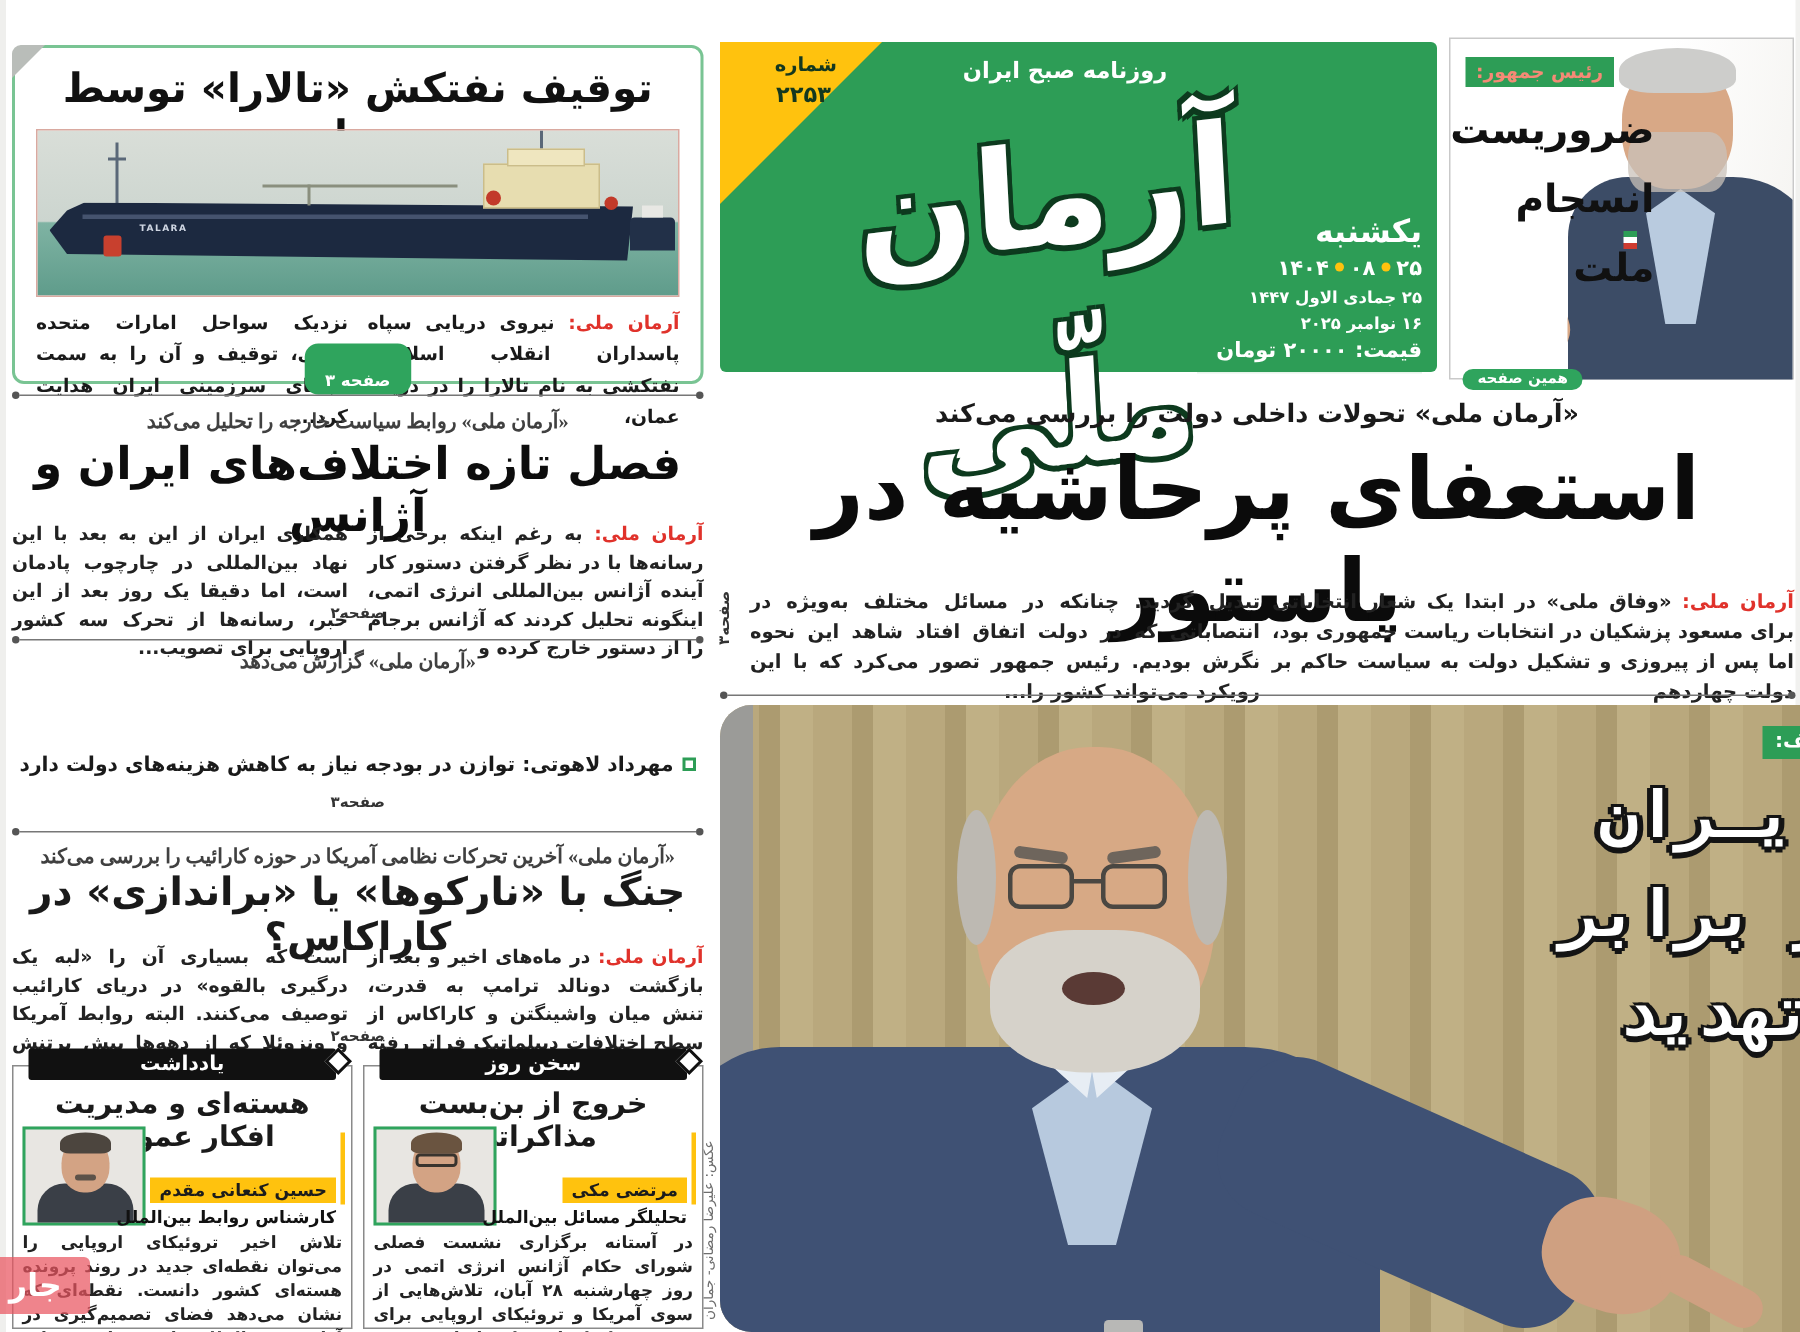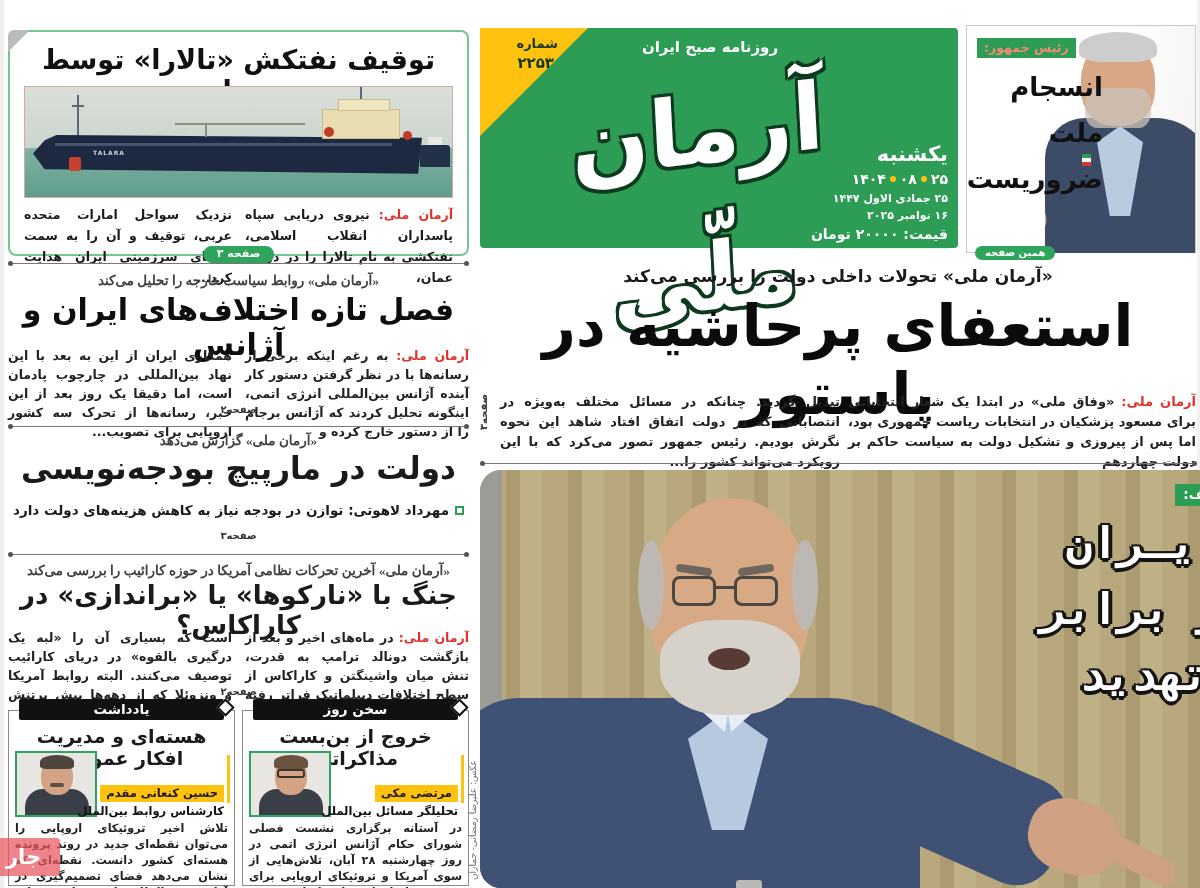--- a/index.html
+++ b/index.html
@@ -32,21 +32,21 @@
   .mast2{position:absolute;right:90px;top:0px;width:2px;height:24px;background:#5a6878;}
   .crane{position:absolute;left:150px;top:36px;width:130px;height:2px;background:#8a8f7e;}
   .crane:before{content:"";position:absolute;left:30px;top:0;width:2px;height:14px;background:#8a8f7e;}
   .redgear{position:absolute;right:118px;top:40px;width:10px;height:10px;background:#c23a2a;border-radius:50%;}
   .redgear2{position:absolute;right:40px;top:44px;width:9px;height:9px;background:#c23a2a;border-radius:50%;}
   .tug{position:absolute;right:2px;top:58px;width:30px;height:22px;background:#223048;border-radius:3px 3px 0 0;}
   .tug:before{content:"";position:absolute;top:-8px;left:8px;width:14px;height:8px;background:#e8e8e4;}
   .tanker-text{left:14px;top:172px;width:429px;height:44px;font-size:12.5px;line-height:21px;font-weight:bold;}
   .tanker-text .colR{position:absolute;right:0;width:208px;}
   .tanker-text .colL{position:absolute;left:0;width:208px;}
-  .page-pill{background:#2fa45d;color:#fff;border-radius:9px;font-size:11px;font-weight:bold;padding:1px 14px 3px;}
+  .page-pill{background:#2fa45d;color:#fff;border-radius:9px;font-size:11px;font-weight:bold;padding:18px 14px 3px;}
   .tanker-pill{left:50%;transform:translateX(-50%);bottom:-9px;}
 
   
   .masthead{left:480px;top:28px;width:478px;height:220px;background:#2d9d56;border-radius:4px;}
   .issue-tri{left:0;top:0;width:0;height:0;border-top:108px solid #ffc20e;border-right:108px solid transparent;}
   .issue-label{left:8px;top:8px;width:70px;color:#14381f;font-size:13px;font-weight:bold;transform:rotate(0deg);}
   .issue-num{left:4px;top:26px;width:70px;color:#14381f;font-size:15px;font-weight:bold;}
   .tagline{left:90px;top:10px;width:280px;color:#fff;font-size:15px;font-weight:bold;text-align:center;}
   .logo{left:6px;top:30px;width:430px;text-align:center;color:#fff;font-size:92px;font-weight:bold;
     transform:rotate(-7deg) skewX(-4deg);letter-spacing:-4px;line-height:1.6;
@@ -205,22 +205,22 @@
       <div class="prez-suit"></div>
       <div class="prez-shirt"></div>
       <div class="prez-head"></div>
       <div class="prez-hair"></div>
       <div class="prez-beard"></div>
       <div class="prez-pin"></div>
       <div class="prez-hand"></div>
     </div>
     <div class="abs prez-label">رئیس جمهور:</div>
     <div class="abs prez-headline">
+      <div>ضروریست</div>
       <div>انسجام ملت</div>
-      <div>ضروریست</div>
     </div>
     <div class="abs page-pill prez-pill">همین صفحه</div>
   </div>
 
   <div class="abs lc-rule" style="top:261px">
       <span class="dt"></span>
       <span class="ln"></span>
       <span class="dt"></span>
     </div>
 
@@ -231,21 +231,20 @@
     <p class="colL" style="margin:0">همکاری ایران از این به بعد با این نهاد بین‌المللی در چارچوب پادمان است، اما دقیقا یک روز بعد از این خبر، رسانه‌ها از تحرک سه کشور اروپایی برای تصویب...</p>
   </div>
   <div class="abs c pagenum" style="left:8px;top:404px;width:461px">صفحه۲</div>
   <div class="abs lc-rule" style="top:424px">
       <span class="dt"></span>
       <span class="ln"></span>
       <span class="dt"></span>
     </div>
 
   <div class="abs kicker c art-b-kicker">«آرمان ملی» گزارش می‌دهد</div>
-  <div class="abs c art-b-headline">دولت در مارپیچ بودجه‌نویسی</div>
   <div class="abs c art-b-sub"><span class="gsq"></span><span>مهرداد لاهوتی: توازن در بودجه نیاز به کاهش هزینه‌های دولت دارد</span></div>
   <div class="abs c pagenum" style="left:8px;top:530px;width:461px">صفحه۳</div>
   <div class="abs lc-rule" style="top:552px">
       <span class="dt"></span>
       <span class="ln"></span>
       <span class="dt"></span>
     </div>
 
   <div class="abs kicker c art-c-kicker">«آرمان ملی» آخرین تحرکات نظامی آمریکا در حوزه کارائیب را بررسی می‌کند</div>
   <div class="abs c art-c-headline">جنگ با «نارکوها» یا «براندازی» در کاراکاس؟</div>

